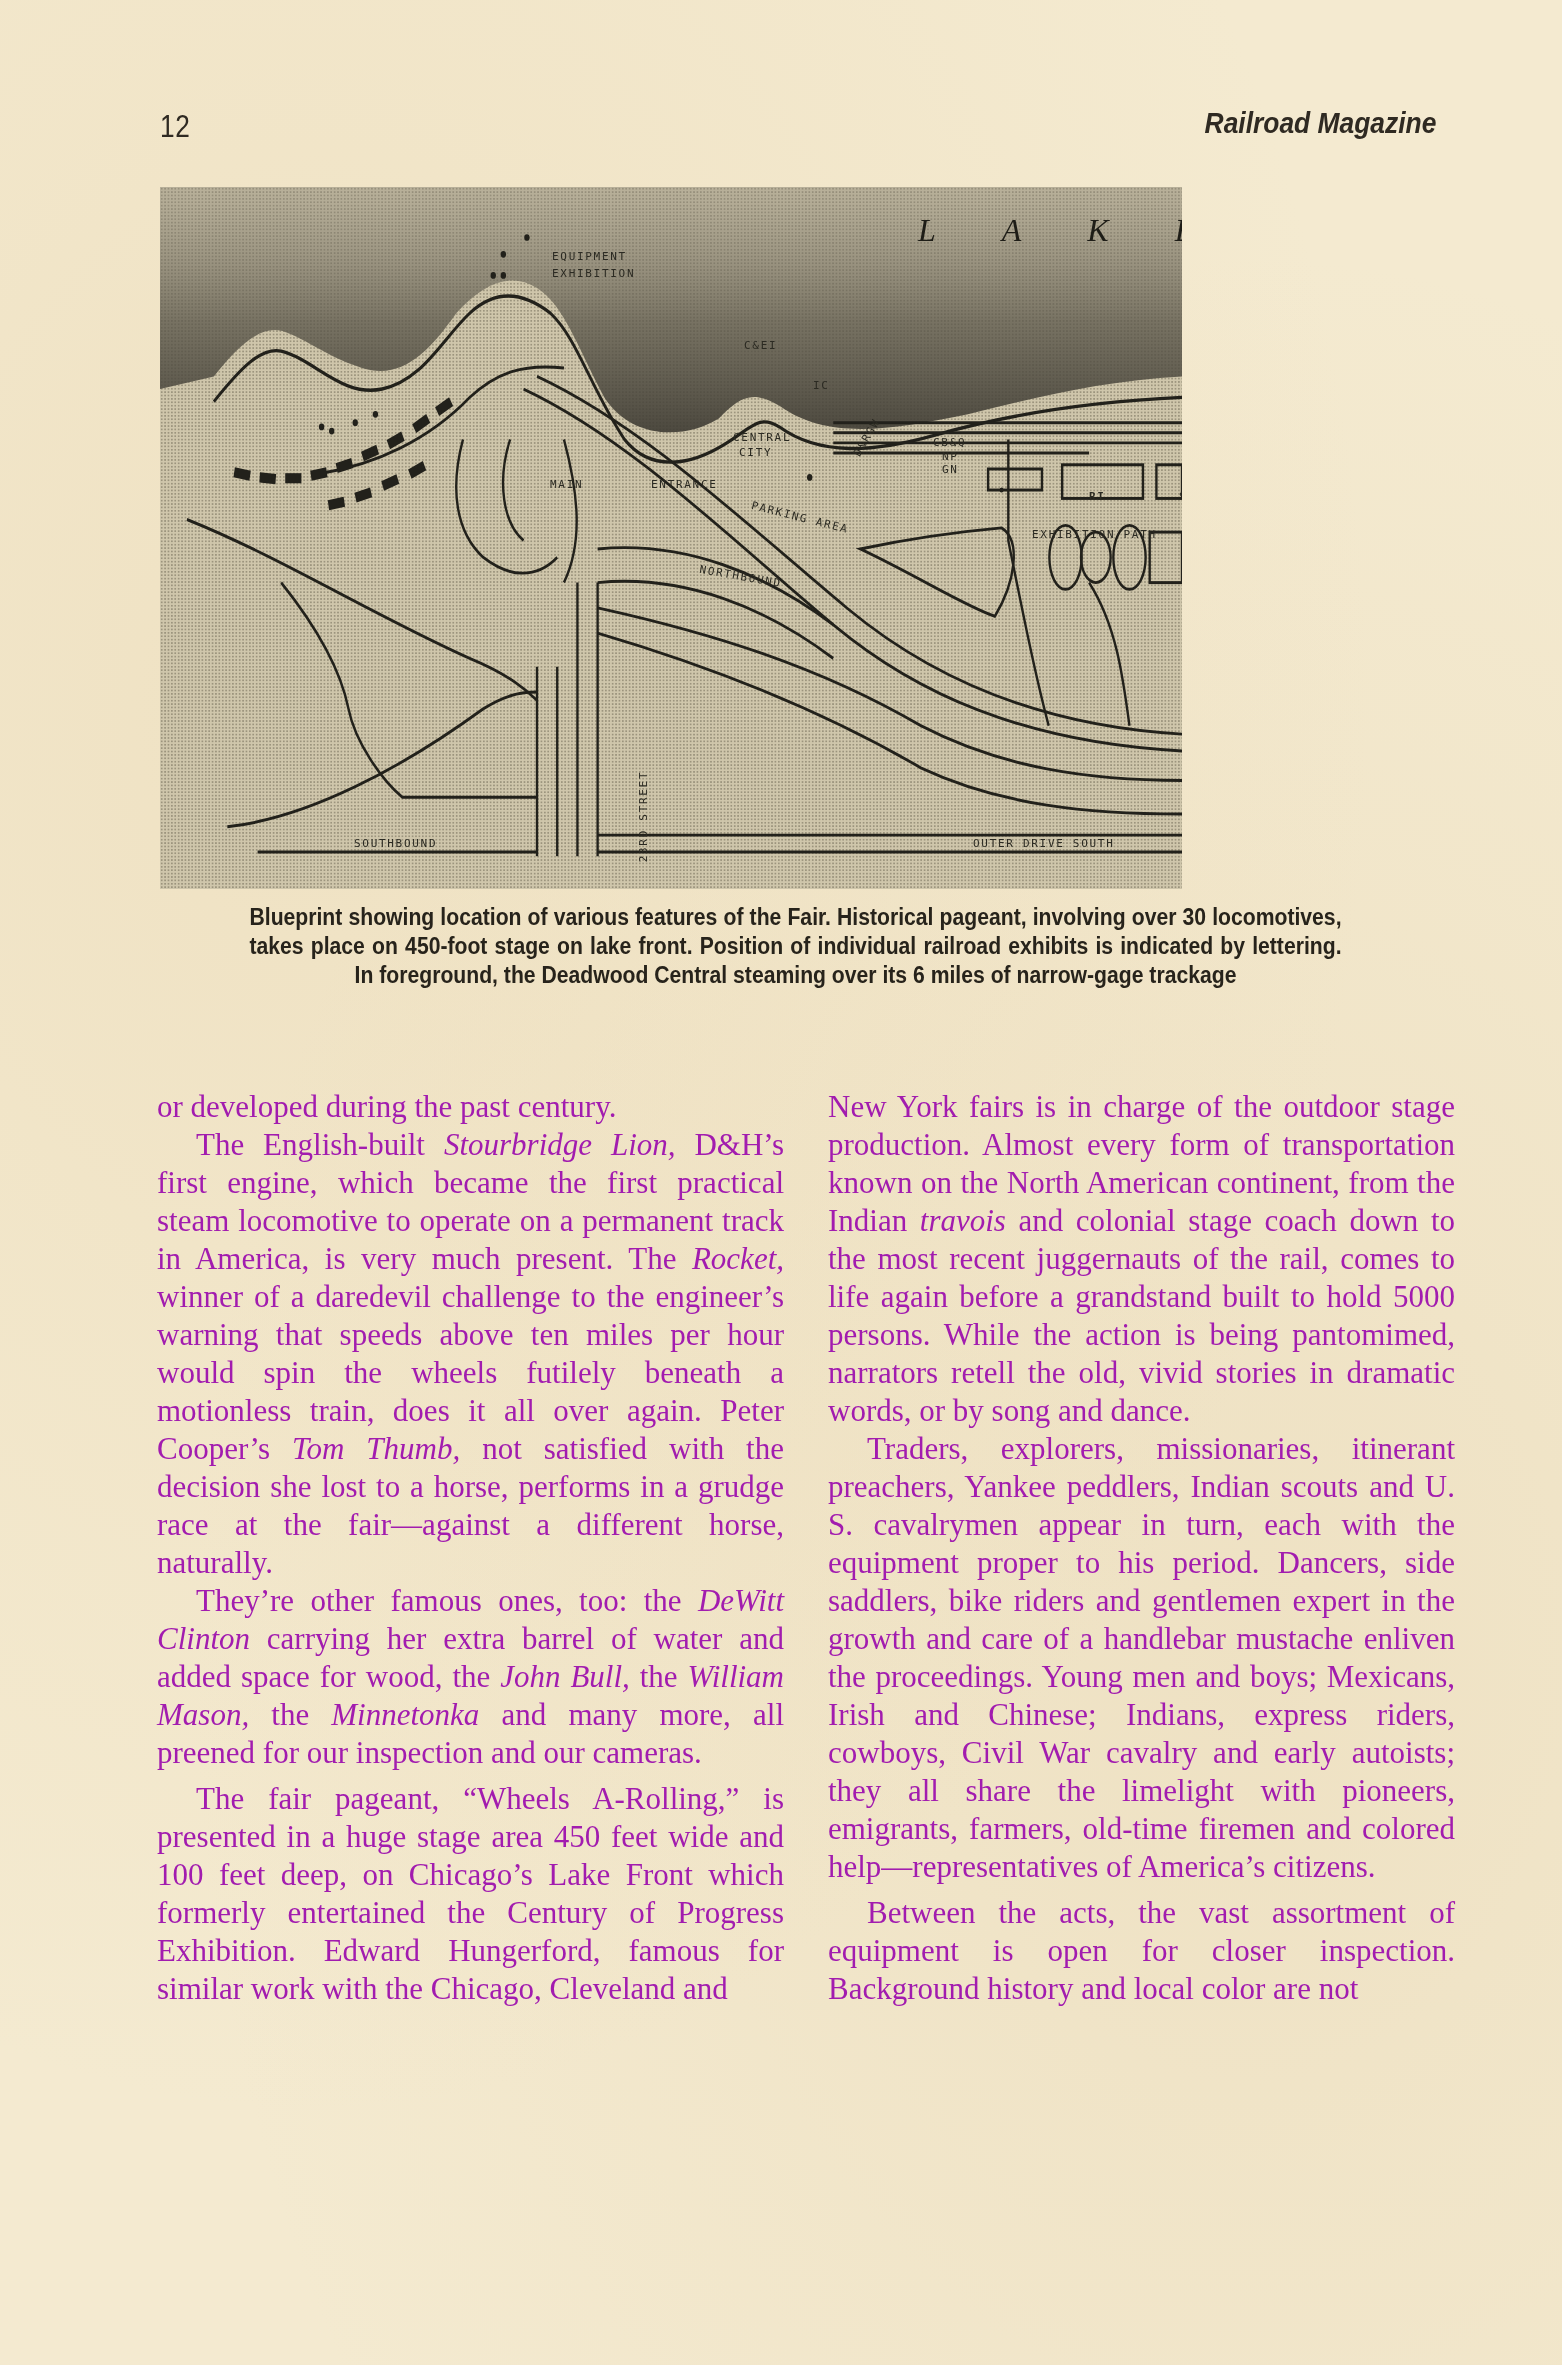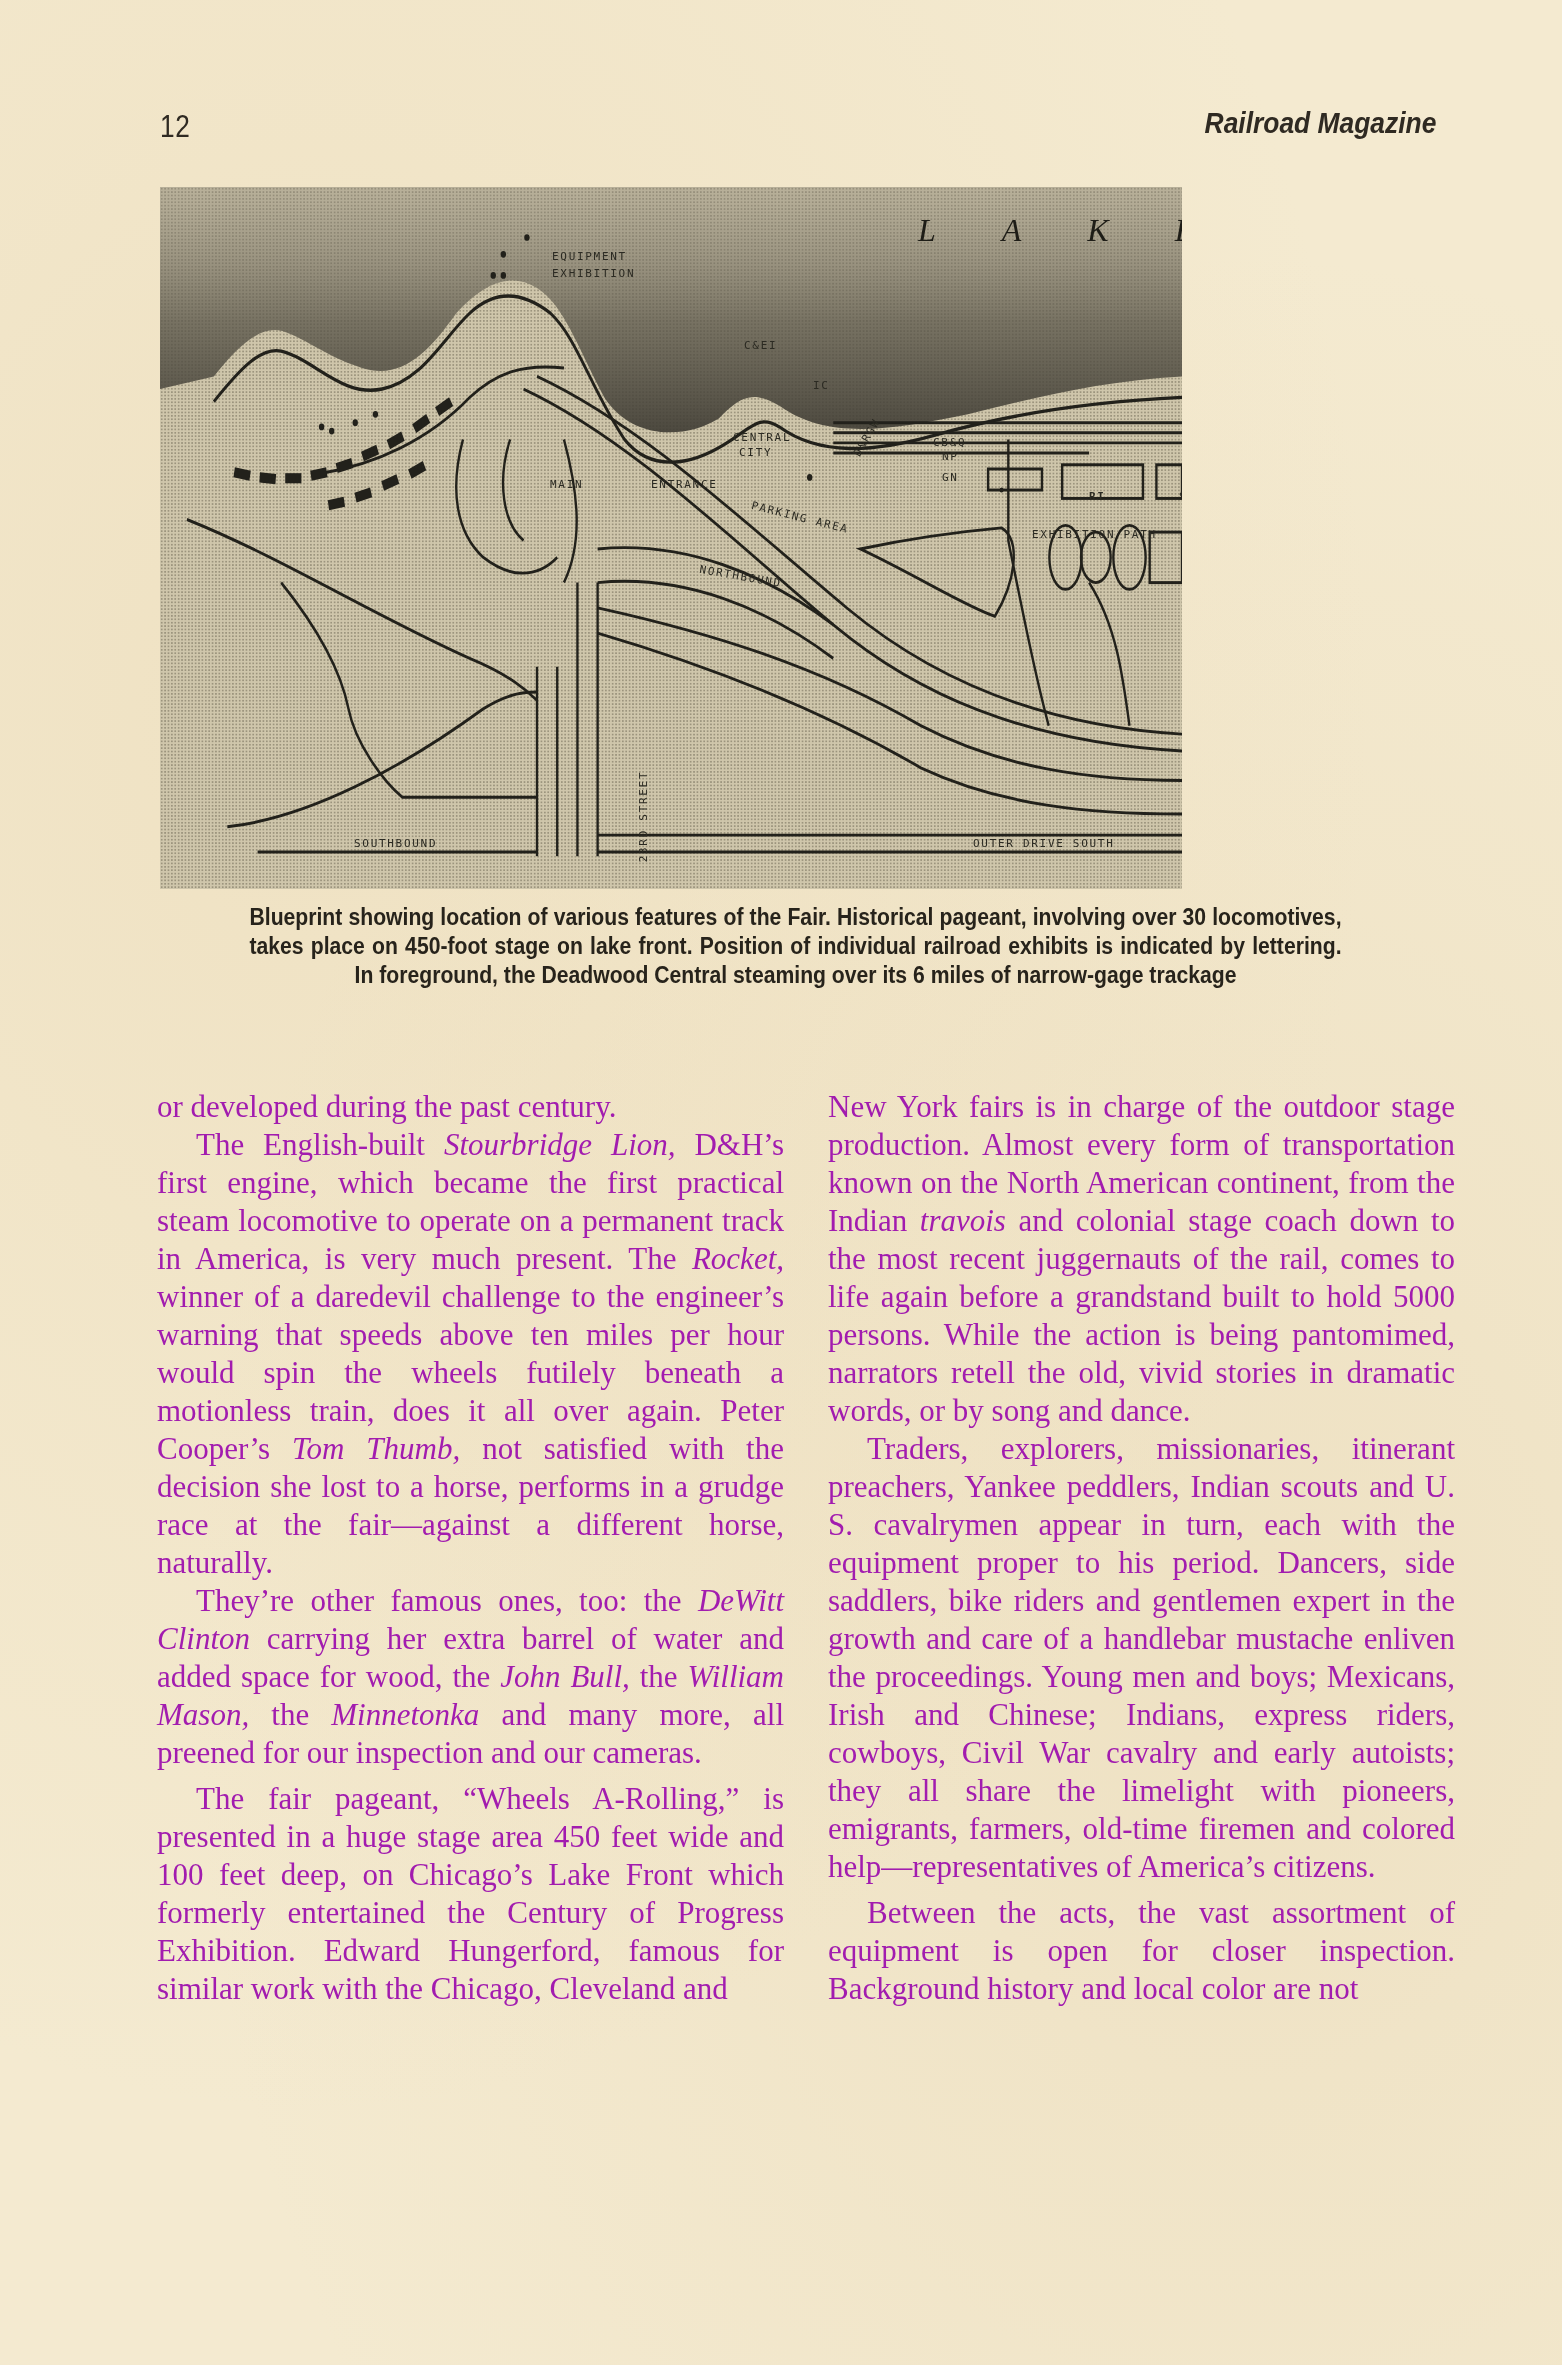--- a/index.html
+++ b/index.html
@@ -155,21 +155,21 @@
     </g>
   </svg>
   <div class="lake-label">LAKE</div>
   <div class="map-label" style="left:392px;top:63px;">EQUIPMENT</div>
   <div class="map-label" style="left:392px;top:80px;">EXHIBITION</div>
   <div class="map-label" style="left:584px;top:152px;">C&amp;EI</div>
   <div class="map-label" style="left:653px;top:192px;">IC</div>
   <div class="map-label" style="left:686px;top:244px;transform:rotate(-60deg);">D&amp;RGW</div>
   <div class="map-label" style="left:773px;top:249px;">CB&amp;Q</div>
   <div class="map-label" style="left:782px;top:263px;">NP</div>
-  <div class="map-label" style="left:782px;top:276px;margin-top:8px;">GN</div>
+  <div class="map-label" style="left:782px;top:276px;">GN</div>
   <div class="map-label" style="left:573px;top:244px;">CENTRAL</div>
   <div class="map-label" style="left:579px;top:259px;">CITY</div>
   <div class="map-label" style="left:390px;top:291px;">MAIN</div>
   <div class="map-label" style="left:491px;top:291px;">ENTRANCE</div>
   <div class="map-label" style="left:590px;top:324px;transform:rotate(14deg);">PARKING AREA</div>
   <div class="map-label" style="left:539px;top:383px;transform:rotate(10deg);">NORTHBOUND</div>
   <div class="map-label" style="left:194px;top:650px;">SOUTHBOUND</div>
   <div class="map-label" style="left:438px;top:623px;transform:rotate(-90deg);">23RD STREET</div>
   <div class="map-label" style="left:813px;top:650px;">OUTER DRIVE SOUTH</div>
   <div class="map-label" style="left:872px;top:341px;">EXHIBITION  PATH</div>

